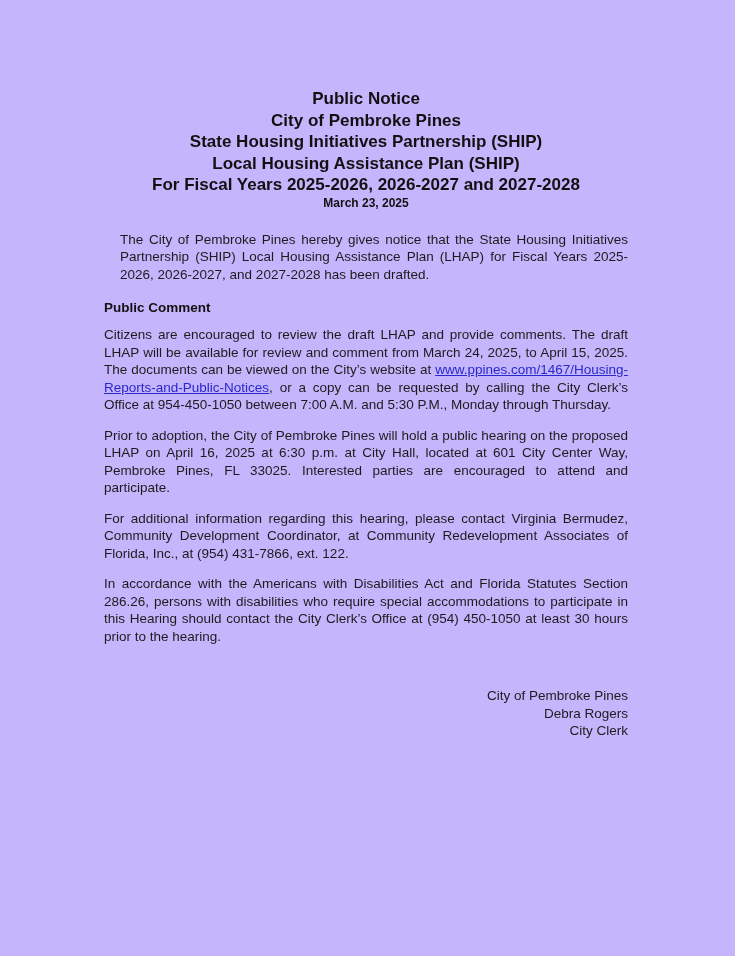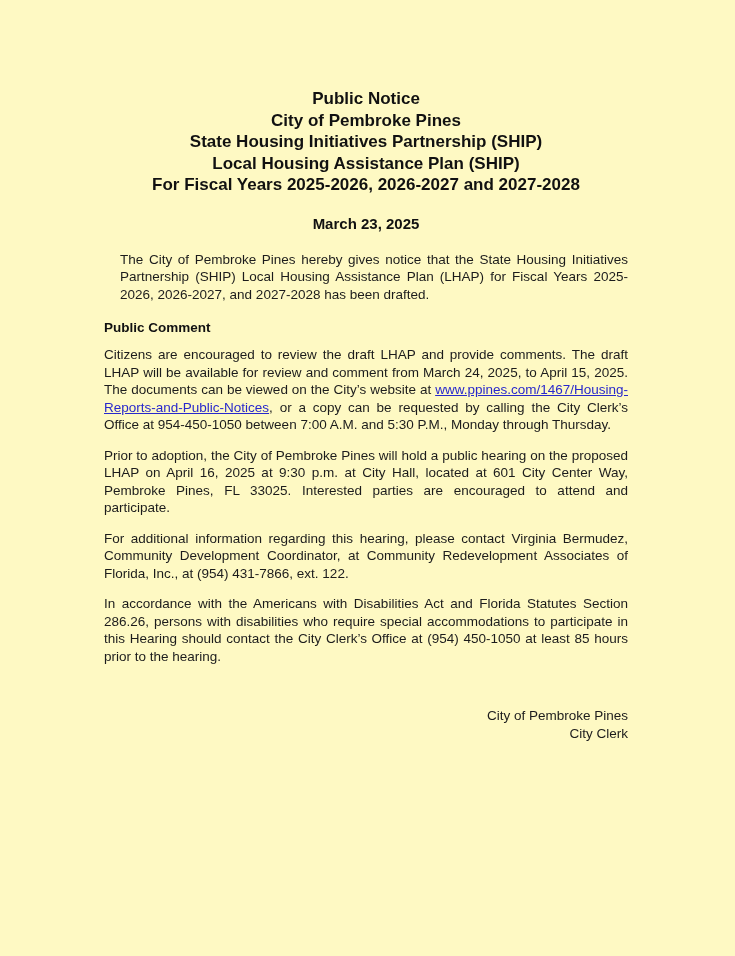--- a/index.html
+++ b/index.html
@@ -4,44 +4,43 @@
 <style>
   html, body {
     margin: 0;
     padding: 0;
     background: #ffffff;
   }
   .page {
     position: relative;
     width: 735px;
     height: 956px;
-    background: #fef9c3;
+    background: #c4b5fd;
     font-family: "Liberation Sans", sans-serif;
     color: #1c1c1c;
     overflow: hidden;
   }
   .content {
     position: absolute;
     left: 104px;
     top: 88px;
     width: 524px;
   }
   .title-block {
     text-align: center;
     font-weight: bold;
     font-size: 17px;
     line-height: 21.5px;
     color: #111111;
   }
   .date-line {
     text-align: center;
     font-weight: bold;
-    font-size: 15px;
+    font-size: 12px;
     line-height: 15px;
-    margin-top: 20px;
     color: #111111;
   }
   .body-para {
     font-size: 13.5px;
     line-height: 17.5px;
     text-align: justify;
     margin: 0 0 13px 0;
   }
   .first-para {
     margin-top: 20px;
@@ -82,25 +81,26 @@
 
     <div class="date-line">March 23, 2025</div>
 
     <p class="body-para first-para">The City of Pembroke Pines hereby gives notice that the State Housing Initiatives Partnership (SHIP) Local Housing Assistance Plan (LHAP) for Fiscal Years 2025-2026, 2026-2027, and 2027-2028 has been drafted.</p>
 
 
     <div class="section-heading">Public Comment</div>
 
     <p class="body-para"><span>Citizens are encouraged to review the draft LHAP and provide comments. The draft LHAP will be available for review and comment from March 24, 2025, to April 15, 2025. The documents can be viewed on the City’s website at </span><a class="doc-link">www.ppines.com/1467/Housing-Reports-and-Public-Notices</a><span>, or a copy can be requested by calling the City Clerk’s Office at 954-450-1050 between 7:00 A.M. and 5:30 P.M., Monday through Thursday.</span></p>
 
-    <p class="body-para">Prior to adoption, the City of Pembroke Pines will hold a public hearing on the proposed LHAP on April 16, 2025 at 9:30 p.m. at City Hall, located at 601 City Center Way, Pembroke Pines, FL 33025. Interested parties are encouraged to attend and participate.</p>
+    <p class="body-para">Prior to adoption, the City of Pembroke Pines will hold a public hearing on the proposed LHAP on April 16, 2025 at 6:30 p.m. at City Hall, located at 601 City Center Way, Pembroke Pines, FL 33025. Interested parties are encouraged to attend and participate.</p>
 
     <p class="body-para">For additional information regarding this hearing, please contact Virginia Bermudez, Community Development Coordinator, at Community Redevelopment Associates of Florida, Inc., at (954) 431-7866, ext. 122.</p>
 
-    <p class="body-para">In accordance with the Americans with Disabilities Act and Florida Statutes Section 286.26, persons with disabilities who require special accommodations to participate in this Hearing should contact the City Clerk’s Office at (954) 450-1050 at least 85 hours prior to the hearing.</p>
+    <p class="body-para">In accordance with the Americans with Disabilities Act and Florida Statutes Section 286.26, persons with disabilities who require special accommodations to participate in this Hearing should contact the City Clerk’s Office at (954) 450-1050 at least 30 hours prior to the hearing.</p>
 
     <div class="signature-block">
       <div>City of Pembroke Pines</div>
+      <div>Debra Rogers</div>
       <div>City Clerk</div>
     </div>
 
   </div>
 </div>
 
 </body></html>

